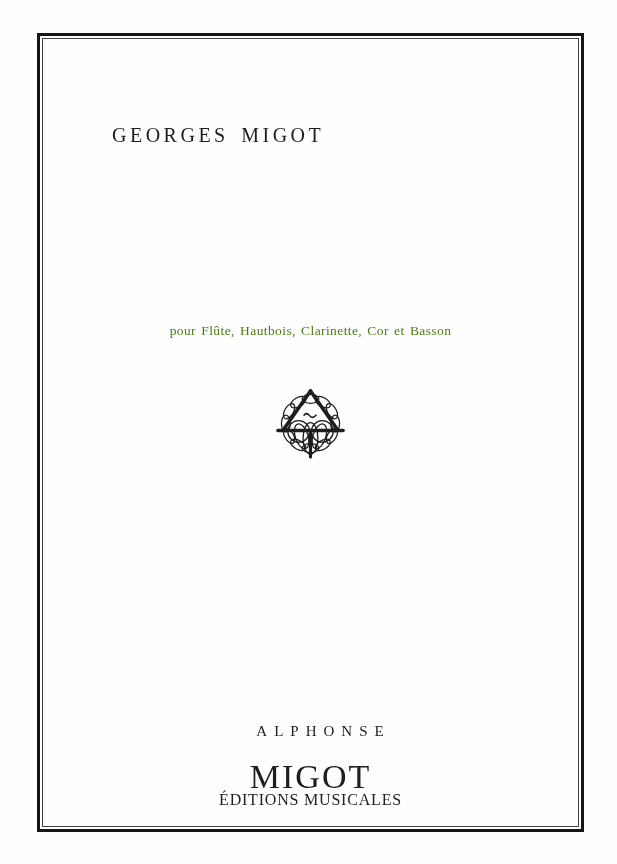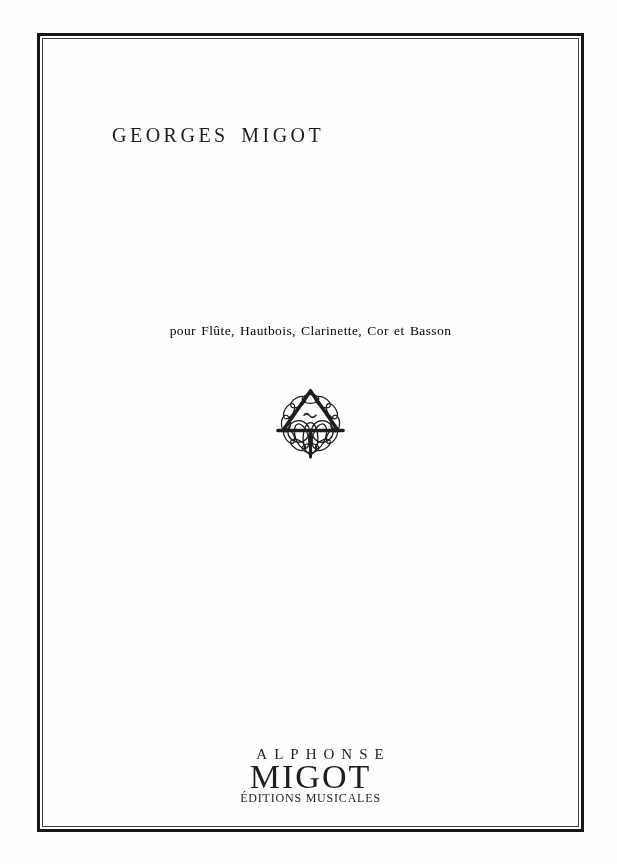--- a/index.html
+++ b/index.html
@@ -51,52 +51,52 @@
   .subtitle {
     position: absolute;
     top: 323px;
     left: 37px;
     right: 33px;
     text-align: center;
     font-size: 13.5px;
     letter-spacing: 0.4px;
     word-spacing: 1.5px;
     white-space: nowrap;
-    color: #000000;
+    color: #4d7c0f;
   }
   .monogram-wrap {
     position: absolute;
     top: 387px;
     left: 37px;
     right: 33px;
     display: flex;
     justify-content: center;
   }
   .publisher {
     position: absolute;
     left: 37px;
     right: 33px;
     text-align: center;
     white-space: nowrap;
   }
   .publisher-name {
-    top: 746px;
+    top: 723px;
     font-size: 15px;
     letter-spacing: 7px;
     padding-left: 26px;
   }
   .publisher-brand {
     top: 758px;
     font-size: 34px;
     letter-spacing: 2px;
     font-weight: 500;
   }
   .publisher-tagline {
     top: 791px;
-    font-size: 12px;
+    font-size: 16px;
     letter-spacing: 0.8px;
   }
 </style>
 </head>
 <body>
 
 <div class="page">
 
   <div class="frame-outer">
     <div class="frame-inner"></div>

